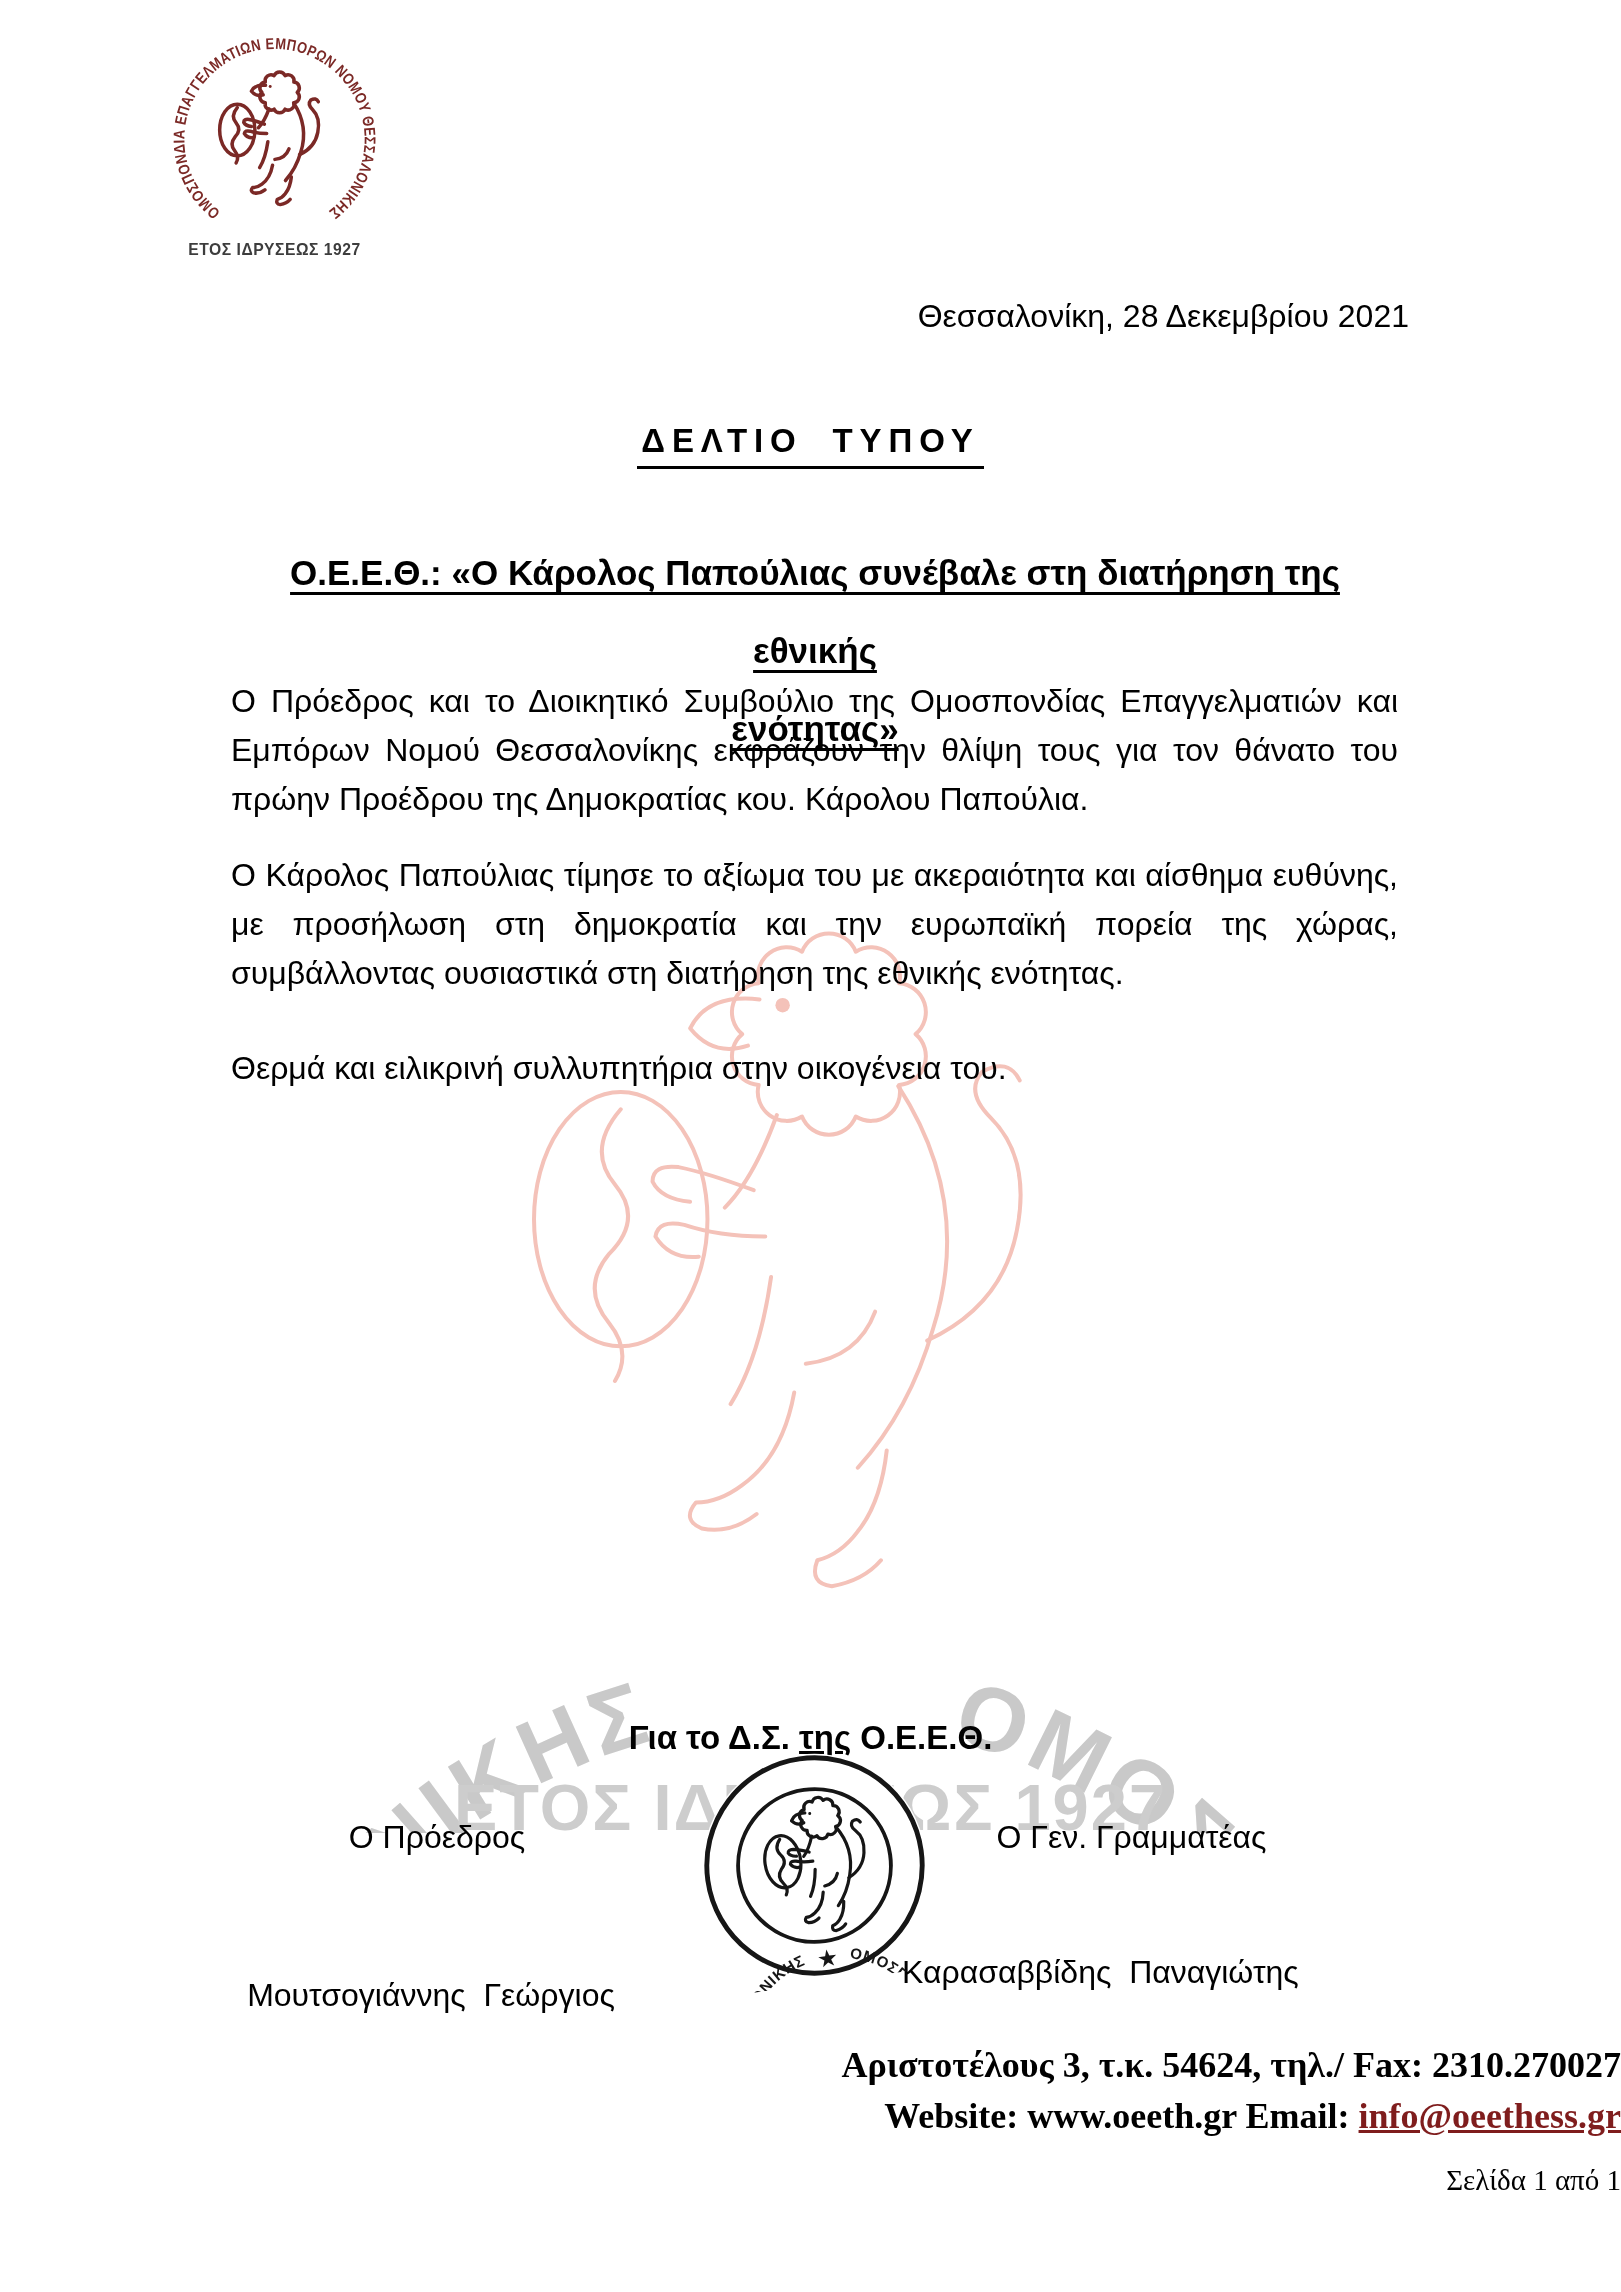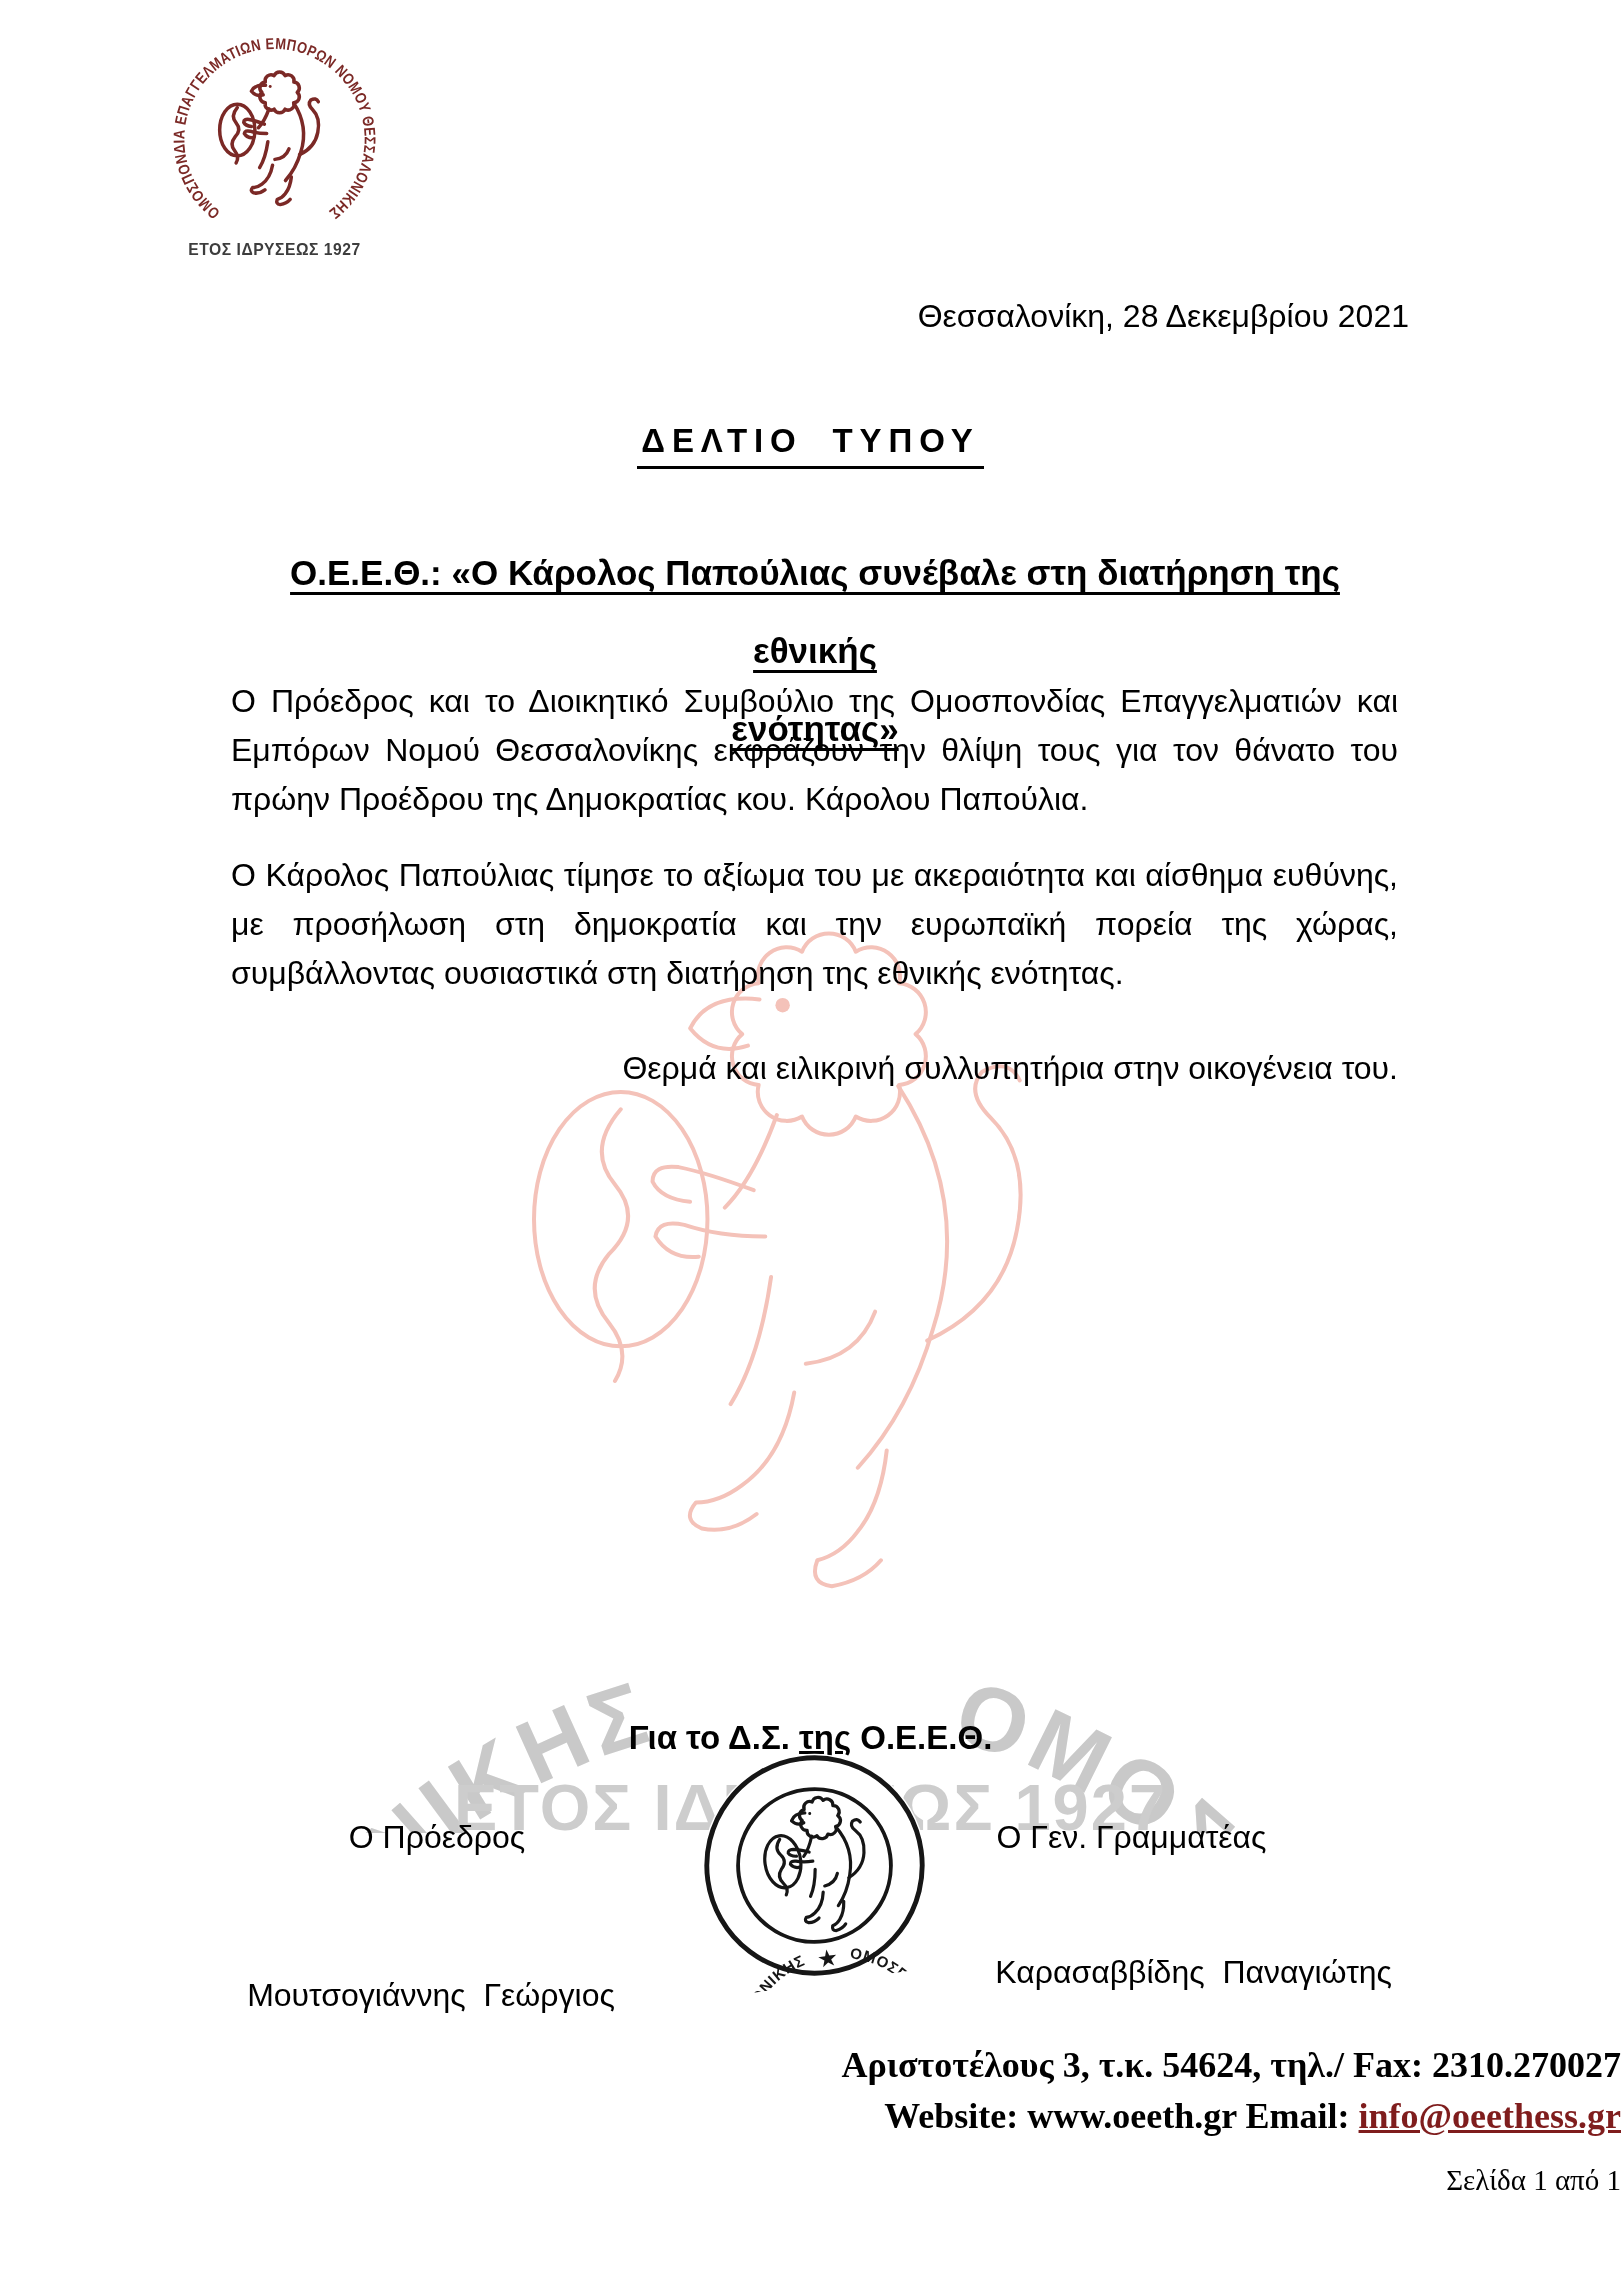--- a/index.html
+++ b/index.html
@@ -43,28 +43,28 @@
     position:absolute;top:534px;left:225px;right:216px;z-index:1;text-align:center;
     font-size:35px;font-weight:bold;line-height:78px;
   }
   .headline span{text-decoration:underline;text-decoration-thickness:2.9px;text-underline-offset:6.9px;}
   .body-par{
     position:absolute;left:231px;right:223px;z-index:1;
     font-size:32px;line-height:49px;text-align:justify;margin:0;
   }
   .p1{top:677px;}
   .p2{top:851px;}
-  .p3{top:1044px;text-align:right;}
+  .p3{top:1044px;text-align:left;}
   
   .sig-heading{position:absolute;top:1719px;left:0;right:0;z-index:1;text-align:center;font-size:33px;font-weight:bold;}
   .sig-heading .u{text-decoration:underline;text-decoration-thickness:2.9px;}
   .role-left{position:absolute;top:1819px;left:231px;width:412px;z-index:1;text-align:center;font-size:32px;}
   .role-right{position:absolute;top:1819px;left:921px;width:421px;z-index:1;text-align:center;font-size:32px;}
   .name-left{position:absolute;top:1954px;left:176px;width:510px;z-index:1;text-align:center;font-size:32px;white-space:pre-wrap;margin-top:23px;}
-  .name-right{position:absolute;top:1954px;left:902px;width:490px;z-index:1;text-align:right;font-size:32px;white-space:pre-wrap;}
+  .name-right{position:absolute;top:1954px;left:902px;width:490px;z-index:1;text-align:left;font-size:32px;white-space:pre-wrap;}
   .stamp{position:absolute;left:697px;top:1748px;width:235px;height:235px;z-index:2;transform:rotate(-8deg);}
   .stamp-bg{fill:#ffffff;stroke:none;}
   .stamp-circle{fill:none;stroke:#161616;}
   .stamp-ring-text{font-family:"Liberation Sans",sans-serif;font-weight:bold;font-size:15.5px;letter-spacing:.8px;fill:#161616;}
   .stamp-lion{color:#161616;stroke-width:3.2px;}
   .stamp-star{font-size:24px;fill:#161616;font-family:"Liberation Sans","DejaVu Sans",sans-serif;}
   
   .footer-line1,.footer-line2{
     position:absolute;left:8px;right:0;z-index:1;text-align:right;
     font-family:"Liberation Serif",serif;font-weight:bold;font-size:36px;

